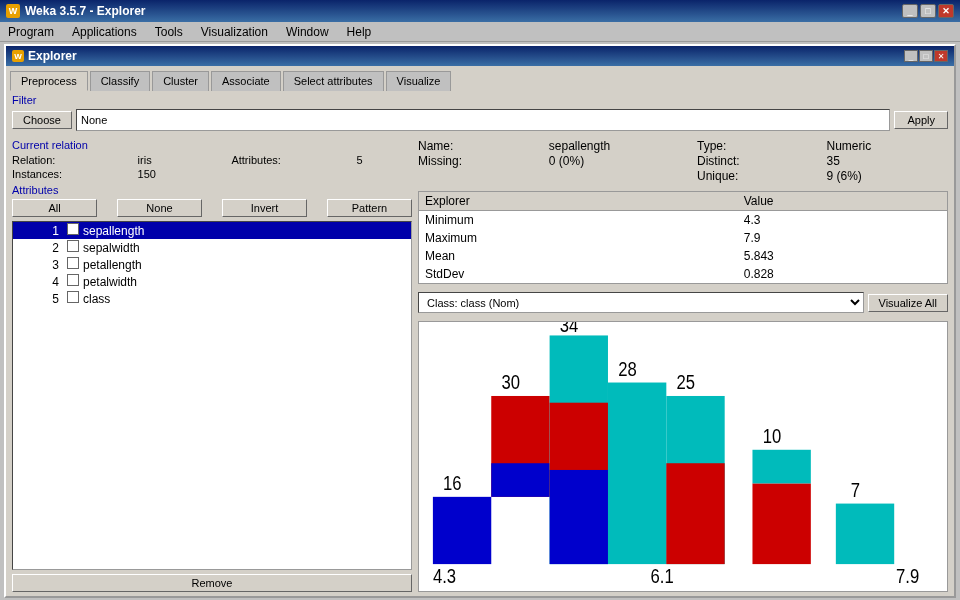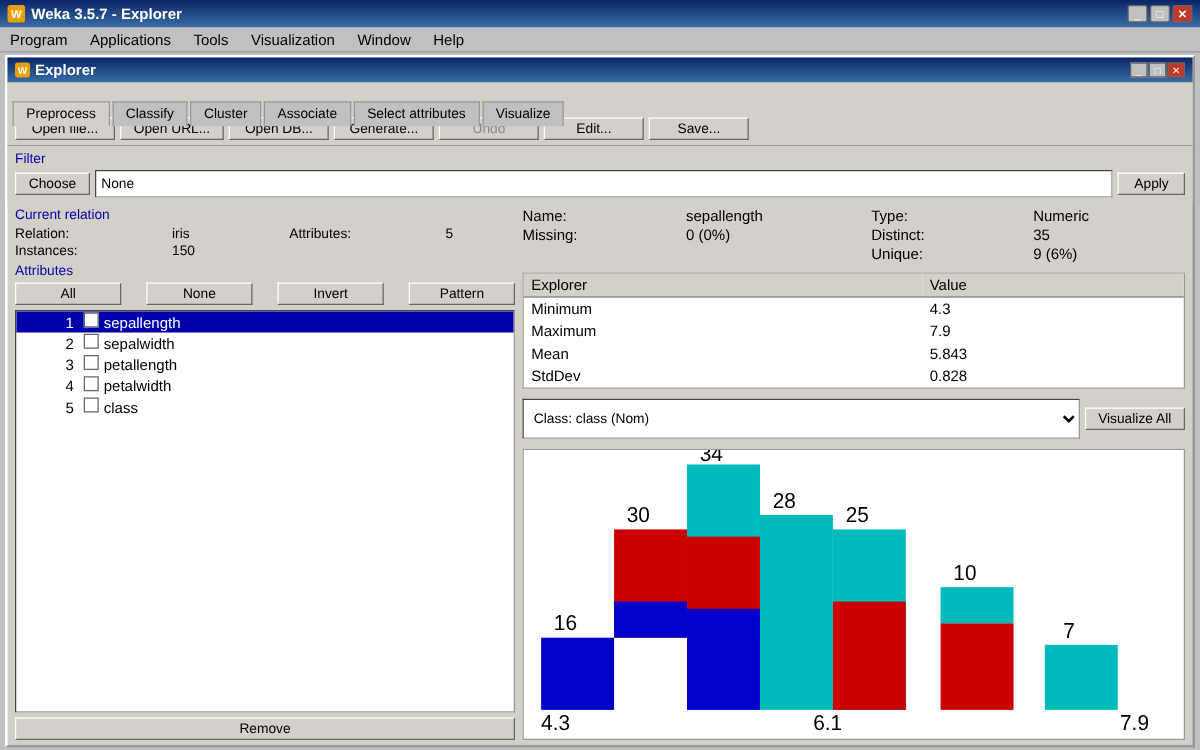--- a/index.html
+++ b/index.html
@@ -120,21 +120,21 @@
     }
     .tab {
       padding: 3px 10px;
       border: 1px solid #999;
       border-bottom: none;
       background: #c0c0c0;
       cursor: pointer;
       margin-right: 2px;
       font-size: 11px;
       position: relative;
-      top: 11px;
+      top: 1px;
     }
     .tab.active {
       background: #d4d0c8;
       border-bottom: 1px solid #d4d0c8;
       font-weight: normal;
       z-index: 1;
     }
 
     
     .toolbar {
@@ -316,21 +316,21 @@
       align-items: center;
       gap: 4px;
       margin-bottom: 4px;
     }
     .class-select {
       flex: 1;
       border: 1px inset #999;
       background: white;
       padding: 2px 4px;
       font-size: 11px;
-      height: 32px;
+      height: 21px;
     }
     .viz-all-btn {
       padding: 2px 10px;
       background: #d4d0c8;
       border: 1px solid;
       border-color: #fff #666 #666 #fff;
       cursor: pointer;
       font-size: 11px;
     }
 
@@ -402,29 +402,20 @@
 
     <div class="tabs">
       <div class="tab active">Preprocess</div>
       <div class="tab">Classify</div>
       <div class="tab">Cluster</div>
       <div class="tab">Associate</div>
       <div class="tab">Select attributes</div>
       <div class="tab">Visualize</div>
     </div>
 
-    <div class="toolbar">
-      <button class="btn">Open file...</button>
-      <button class="btn">Open URL...</button>
-      <button class="btn">Open DB...</button>
-      <button class="btn">Generate...</button>
-      <button class="btn disabled">Undo</button>
-      <button class="btn">Edit...</button>
-      <button class="btn">Save...</button>
-    </div>
 
     <div class="filter-section">
       <div class="filter-label">Filter</div>
       <div class="filter-row">
         <button class="choose-btn">Choose</button>
         <input class="filter-text" type="text" value="None" style="">
         <button class="apply-btn">Apply</button>
       </div>
     </div>
 

